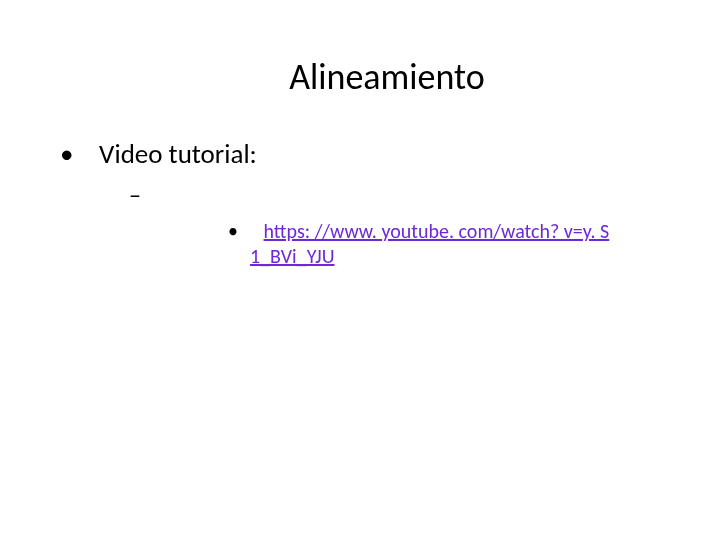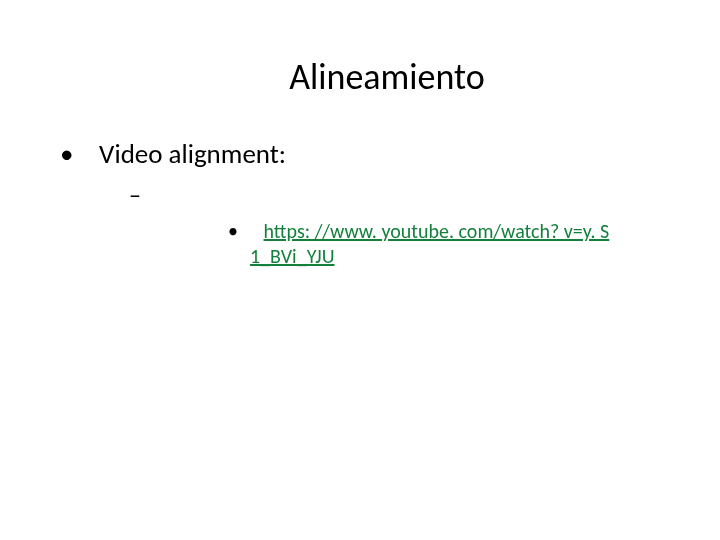--- a/index.html
+++ b/index.html
@@ -5,32 +5,32 @@
   * { margin: 9px; padding: 0; box-sizing: border-box; }
   html, body { width: 720px; height: 540px; background: #fff; font-family: Calibri, "Segoe UI", Arial, sans-serif; color: #000; }
   .slide { width: 720px; height: 540px; position: relative; padding: 20px 28px; }
   .title { font-size: 36px; font-weight: 400; text-align: center; margin-top: 8px; margin-bottom: 38px; }
   .lvl1 { font-size: 27px; list-style: none; margin-left: 20px; }
   .lvl1 > li::before { content: "•"; display: inline-block; width: 24px; margin-left: -24px; }
   .lvl2 { font-size: 24px; list-style: none; margin-left: 60px; margin-top: 6px; }
   .lvl2 > li::before { content: "–"; display: inline-block; width: 24px; margin-left: -24px; }
   .lvl3 { font-size: 20px; list-style: none; margin-left: 88px; margin-top: 6px; }
   .lvl3 > li::before { content: "•"; display: inline-block; width: 22px; margin-left: -22px; }
-  a.link { color: #15803d; }
+  a.link { color: #6d28d9; }
   li { line-height: 1.25; }
 </style>
 </head>
 <body>
 
 <div class="slide">
   <h1 class="title">Alineamiento</h1>
 
   <ul class="lvl1">
     <li>
-      <span>Video alignment:</span>
+      <span>Video tutorial:</span>
       <ul class="lvl2">
         <li>
           <ul class="lvl3">
             <li>
               <a href="#" class="link">https: //www. youtube. com/watch? v=y. S 1_BVi_YJU</a>
             </li>
           </ul>
         </li>
       </ul>
     </li>

